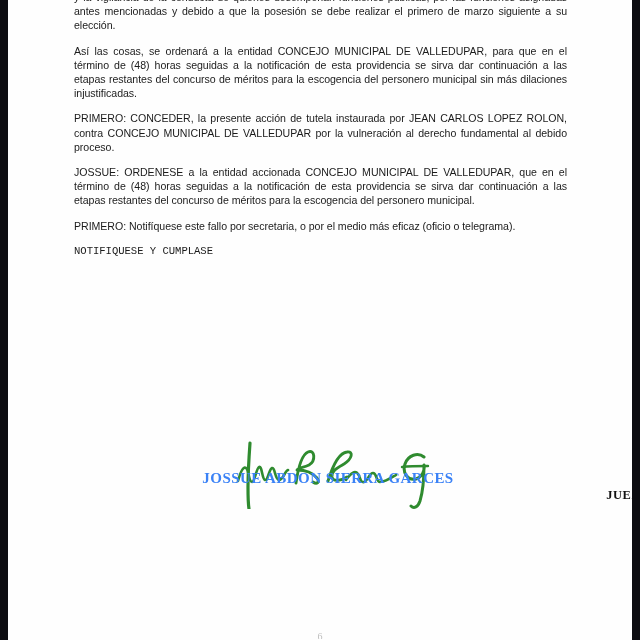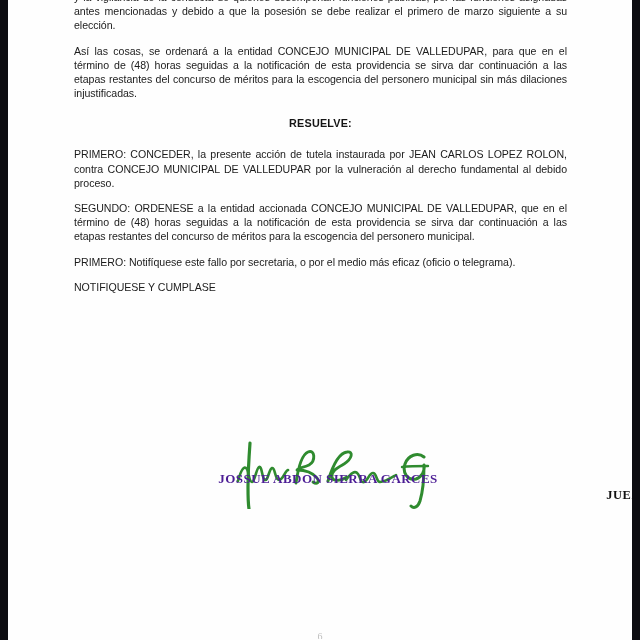--- a/index.html
+++ b/index.html
@@ -65,21 +65,21 @@
     font-size: 10.8px;
     margin: 17px 0 18px 0;
     color: #151515;
     letter-spacing: 0.2px;
   }
 
   .plain {
     text-align: left;
     margin: 0 0 11px 0;
   }
-  .gap-before { margin-top: 14px; }
+  .gap-before { margin-top: 14px; font-family: Liberation Mono, monospace; }
 
   
   #signature-block {
     position: absolute;
     left: 8px;
     top: 437px;
     width: 624px;
     height: 90px;
   }
   #signature-mark {
@@ -93,23 +93,23 @@
     position: absolute;
     left: 0;
     top: 34px;
     width: 624px;
     text-align: center;
     pointer-events: none;
   }
   .sig-name {
     font-family: "Liberation Serif", serif;
     font-weight: bold;
-    font-size: 13px;
+    font-size: 15px;
     letter-spacing: 0.45px;
-    color: #4c1d95;
+    color: #3b82f6;
     line-height: 15px;
   }
   .sig-role {
     font-family: "Liberation Serif", serif;
     font-weight: bold;
     font-size: 12.4px;
     letter-spacing: 0.5px;
     color: #121212;
     line-height: 16px;
     margin-top: 1px;
@@ -140,28 +140,27 @@
 
   <div id="page">
 
     <div id="doc-body">
 
       <p class="para">y la vigilancia de la conducta de quienes desempeñan funciones públicas, por las funciones asignadas antes mencionadas y debido a que la posesión se debe realizar el primero de marzo siguiente a su elección.</p>
 
       <p class="para">Así las cosas, se ordenará a la entidad CONCEJO MUNICIPAL DE VALLEDUPAR, para que en el término de (48) horas seguidas a la notificación de esta providencia se sirva dar continuación a las etapas restantes del concurso de méritos para la escogencia del personero municipal sin más dilaciones injustificadas.</p>
 
 
-      <div class="center">RESUELVE:</div>
 
       <p class="para">
         <b>PRIMERO: CONCEDER,</b><span> la presente acción de tutela instaurada por JEAN CARLOS LOPEZ ROLON, contra CONCEJO MUNICIPAL DE VALLEDUPAR por la vulneración al derecho fundamental al debido proceso.</span>
       </p>
 
       <p class="para">
-        <b>SEGUNDO: ORDENESE</b><span> a la entidad accionada CONCEJO MUNICIPAL DE VALLEDUPAR, que en el término de (48) horas seguidas a la notificación de esta providencia se sirva dar continuación a las etapas restantes del concurso de méritos para la escogencia del personero municipal.</span>
+        <b>JOSSUE: ORDENESE</b><span> a la entidad accionada CONCEJO MUNICIPAL DE VALLEDUPAR, que en el término de (48) horas seguidas a la notificación de esta providencia se sirva dar continuación a las etapas restantes del concurso de méritos para la escogencia del personero municipal.</span>
       </p>
 
       <p class="para">
         <b>PRIMERO</b><span>: Notifíquese este fallo por secretaria, o por el medio más eficaz (oficio o telegrama).</span>
       </p>
 
 
       <p class="para plain gap-before">NOTIFIQUESE Y CUMPLASE</p>
 
 

